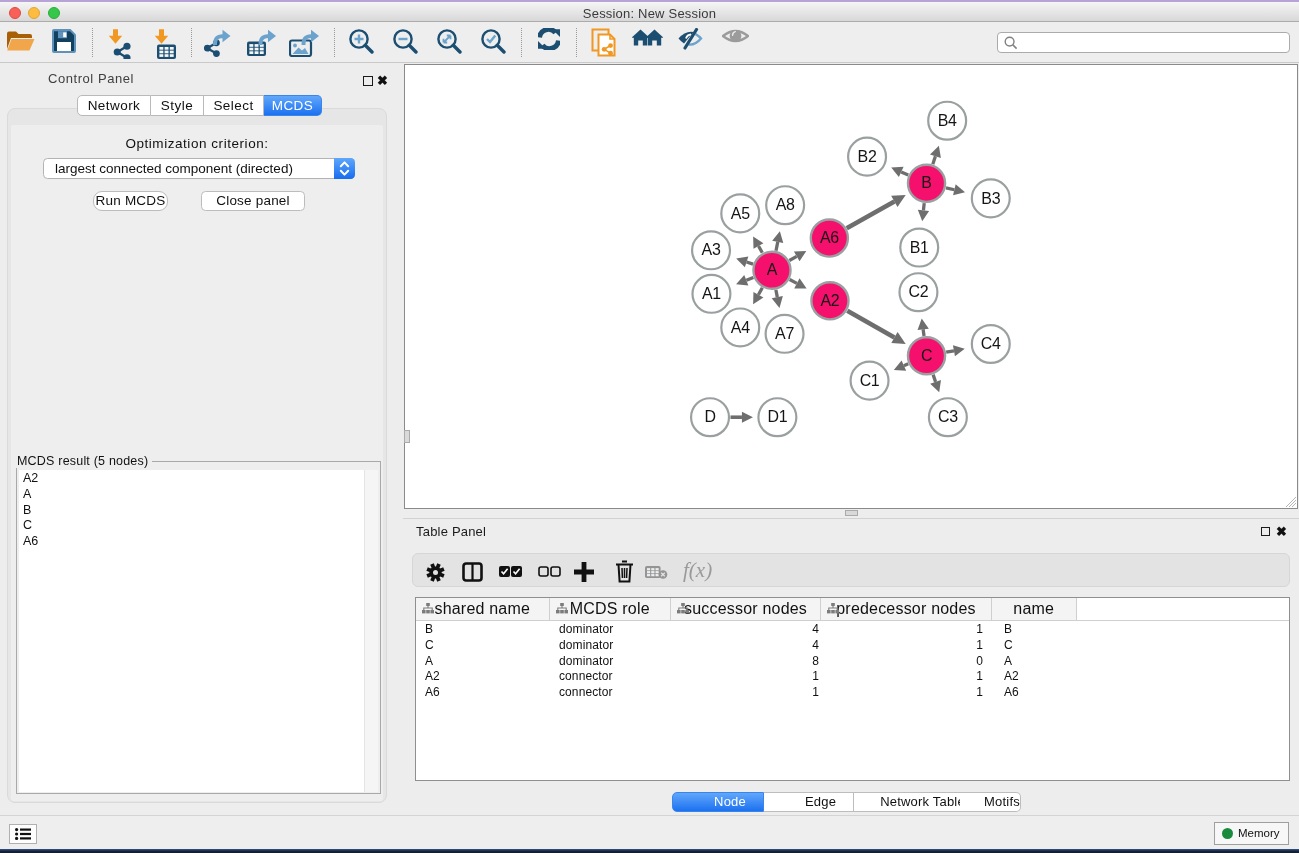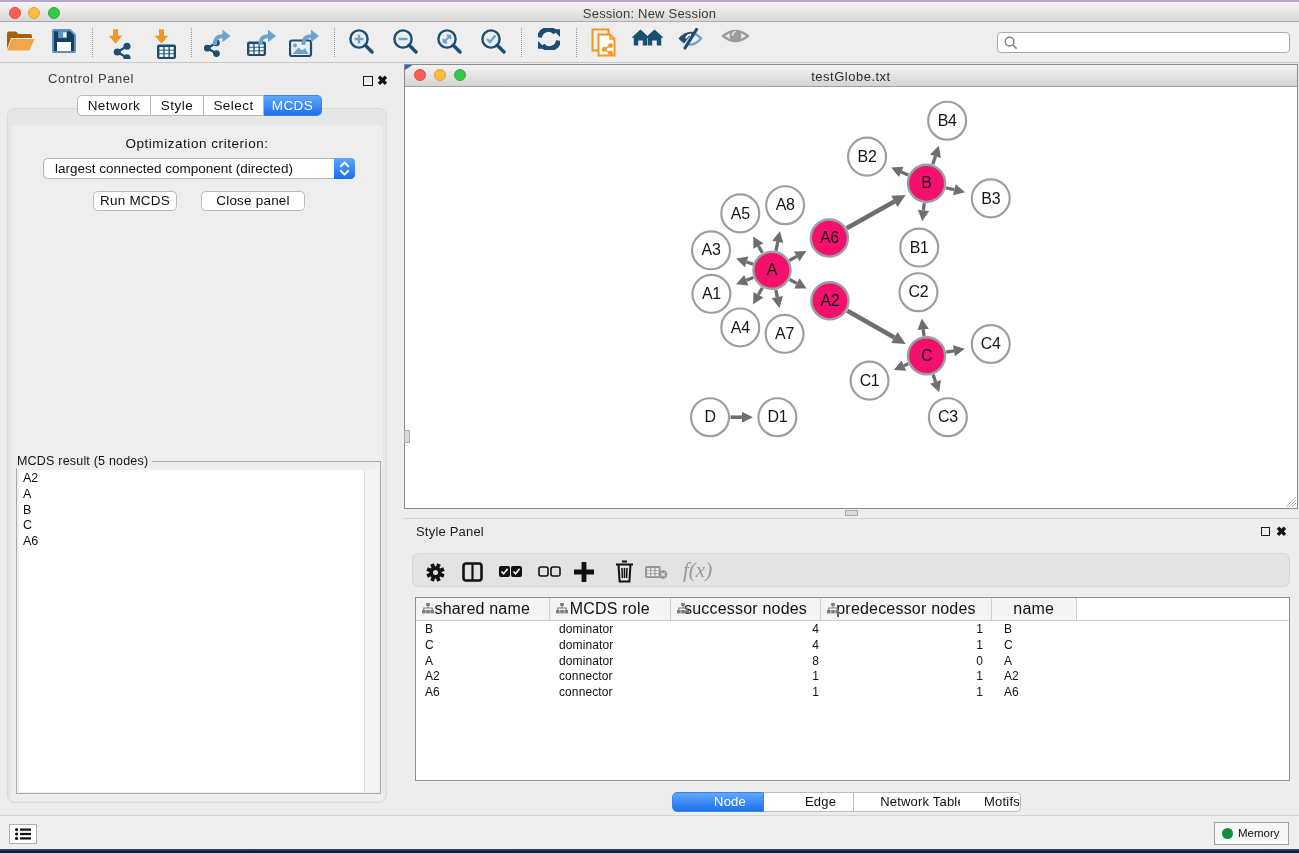--- a/index.html
+++ b/index.html
@@ -209,37 +209,28 @@
 <div class="abs tab tabsel" style="left:264px;width:58px;border-radius:0 5px 5px 0;border-left:none;">MCDS</div>
 <div class="abs" id="optlabel">Optimization criterion:</div>
 <div class="abs" id="dropdown">largest connected component (directed)</div>
 <div class="abs" id="stepper"></div>
 <svg class="abs" style="left:334px;top:158px" width="21" height="21" viewBox="0 0 21 21">
     <g fill="none" stroke="#fff" stroke-width="2" stroke-linecap="round" stroke-linejoin="round">
       <path d="M6.8 8.2 L10.5 4.4 L14.2 8.2"></path>
       <path d="M6.8 12.8 L10.5 16.6 L14.2 12.8"></path>
     </g>
   </svg>
-<div class="abs btn" style="left:93px;width:84px;">Run MCDS</div>
+<div class="abs btn" style="left:93px;width:75px;border-radius:9px;">Run MCDS</div>
 <div class="abs btn" style="left:201px;width:104px;">Close panel</div>
 <div class="abs" id="fieldset"></div>
 <div class="abs" id="legend">MCDS result (5 nodes)</div>
 <div class="abs" id="mlist">A2<br>A<br>B<br>C<br>A6</div>
 <div class="abs" id="mscroll"></div>
 
 <div class="abs" id="win">
-  <div class="abs" id="wtitle">
-    <div class="abs light" style="left:8.5px;top:4px;background:#f8605a;border:1px solid #e1493f;"></div>
-    <div class="abs light" style="left:28.5px;top:4px;background:#fdbc40;border:1px solid #e0a535;"></div>
-    <div class="abs light" style="left:48.5px;top:4px;background:#34c749;border:1px solid #2dad3c;"></div>
-    <svg class="abs" style="left:0;top:0" width="8" height="6" viewBox="0 0 8 6">
-        <polygon points="0,0 7.5,0 0,5" fill="#2e63c0"></polygon>
-      </svg>
-      <div class="abs" id="wname">testGlobe.txt</div>
-  </div>
   <svg class="abs" style="left:0;top:22px" width="892" height="421" viewBox="0 0 893 422" font-family="Liberation Sans, sans-serif">
 <line x1="348.7" y1="190.9" x2="341.6" y2="193.7" stroke="#6e6e6e" stroke-width="3.3"></line>
 <polygon points="331.3,197.7 339.5,188.4 343.6,199.0" fill="#6e6e6e"></polygon>
 <line x1="385.0" y1="193.0" x2="392.2" y2="196.8" stroke="#6e6e6e" stroke-width="3.3"></line>
 <polygon points="402.0,202.0 389.6,201.9 394.9,191.8" fill="#6e6e6e"></polygon>
 <line x1="348.3" y1="177.5" x2="341.8" y2="175.4" stroke="#6e6e6e" stroke-width="3.3"></line>
 <polygon points="331.4,171.9 343.6,169.9 340.1,180.8" fill="#6e6e6e"></polygon>
 <line x1="357.6" y1="201.2" x2="353.7" y2="208.2" stroke="#6e6e6e" stroke-width="3.3"></line>
 <polygon points="348.4,217.8 348.7,205.4 358.7,211.0" fill="#6e6e6e"></polygon>
 <line x1="357.6" y1="166.2" x2="353.8" y2="159.4" stroke="#6e6e6e" stroke-width="3.3"></line>
@@ -317,21 +308,21 @@
 
   </svg>
   <svg class="abs" style="left:880px;top:432px" width="11" height="10" viewBox="0 0 11 10">
    <path d="M1 10 L11 0 M4 10 L11 3 M7 10 L11 6" stroke="#b5b5b5" stroke-width="1"></path>
     </svg>
 </div>
 <div class="abs" style="left:404px;top:430px;width:6px;height:13px;background:#d9d9d9;border:1px solid #aaa;"></div>
 <div class="abs" style="left:845px;top:510px;width:13px;height:6px;background:#d9d9d9;border:1px solid #aaa;"></div>
 
 <div class="abs" id="tp-line"></div>
-<div class="abs" id="tp-title">Style Panel</div>
+<div class="abs" id="tp-title">Table Panel</div>
 <div class="abs sq" style="left:1261px;top:527px;width:9px;height:9px;"></div>
 <div class="abs xx" style="left:1276px;top:524px;">✖</div>
 <div class="abs" id="tbar"></div>
 <svg class="abs" style="left:426px;top:563px" width="19" height="19" viewBox="0 0 19 19">
     <g fill="#111">
       <rect x="-1.9" y="-1.9" width="3.8" height="3.8" transform="translate(16.15,12.26) rotate(22.5)"></rect>
       <rect x="-1.9" y="-1.9" width="3.8" height="3.8" transform="translate(12.26,16.15) rotate(67.5)"></rect>
       <rect x="-1.9" y="-1.9" width="3.8" height="3.8" transform="translate(6.74,16.15) rotate(112.5)"></rect>
       <rect x="-1.9" y="-1.9" width="3.8" height="3.8" transform="translate(2.85,12.26) rotate(157.5)"></rect>
       <rect x="-1.9" y="-1.9" width="3.8" height="3.8" transform="translate(2.85,6.74) rotate(202.5)"></rect>

